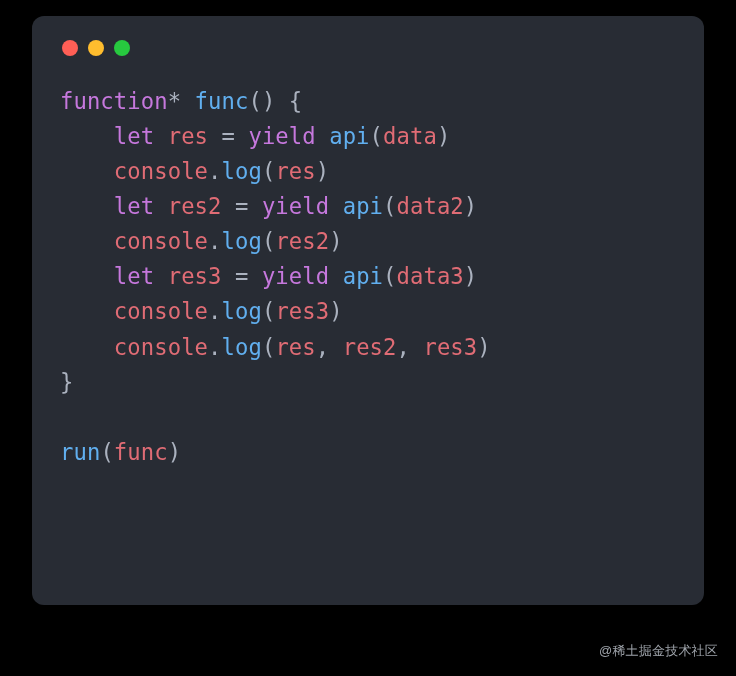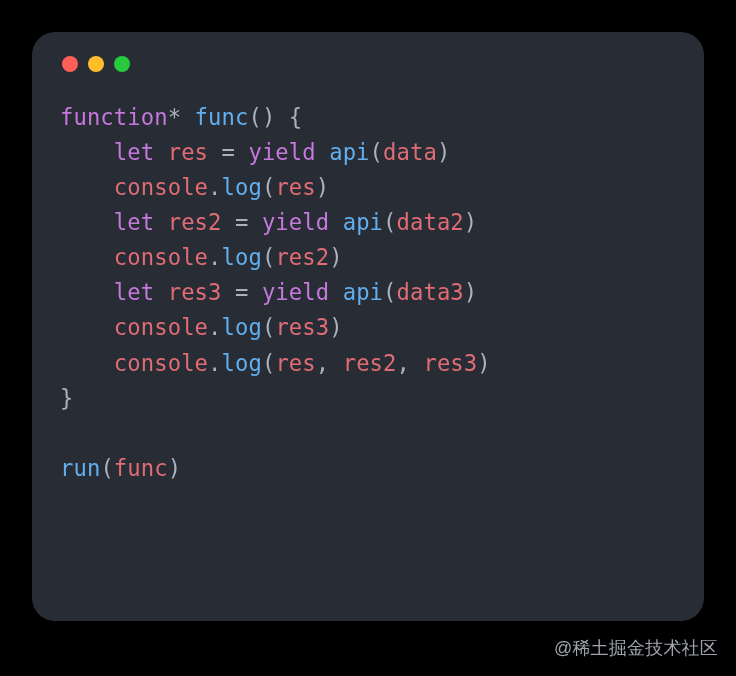--- a/index.html
+++ b/index.html
@@ -7,25 +7,25 @@
     background: #000;
     width: 736px;
     height: 676px;
     font-family: "SF Mono", "Monaco", "Menlo", "Consolas", monospace;
     position: relative;
     overflow: hidden;
   }
   .window {
     position: absolute;
     left: 32px;
-    top: 32px;
+    top: 16px;
     width: 672px;
     height: 589px;
     background: #282c34;
-    border-radius: 23px;
+    border-radius: 12px;
     box-shadow: 0 20px 60px rgba(0,0,0,0.6);
     padding: 24px 28px 20px 28px;
   }
   .traffic-lights {
     display: flex;
     gap: 10px;
     margin-bottom: 28px;
     margin-left: 2px;
   }
   .dot {
@@ -46,21 +46,21 @@
   .kw   { color: #c678dd; } 
   .fn   { color: #61afef; } 
   .pn   { color: #abb2bf; } 
   .var  { color: #e06c75; text-align: right; } 
   .watermark {
     position: absolute;
     right: 18px;
     bottom: 16px;
     color: #9ea3aa;
     font-family: -apple-system, BlinkMacSystemFont, "Segoe UI", sans-serif;
-    font-size: 18px;
+    font-size: 13px;
     letter-spacing: 0.2px;
   }
 </style>
 </head>
 <body>
 
 <div class="window">
   <div class="traffic-lights">
     <div class="dot red"></div>
     <div class="dot yellow"></div>

